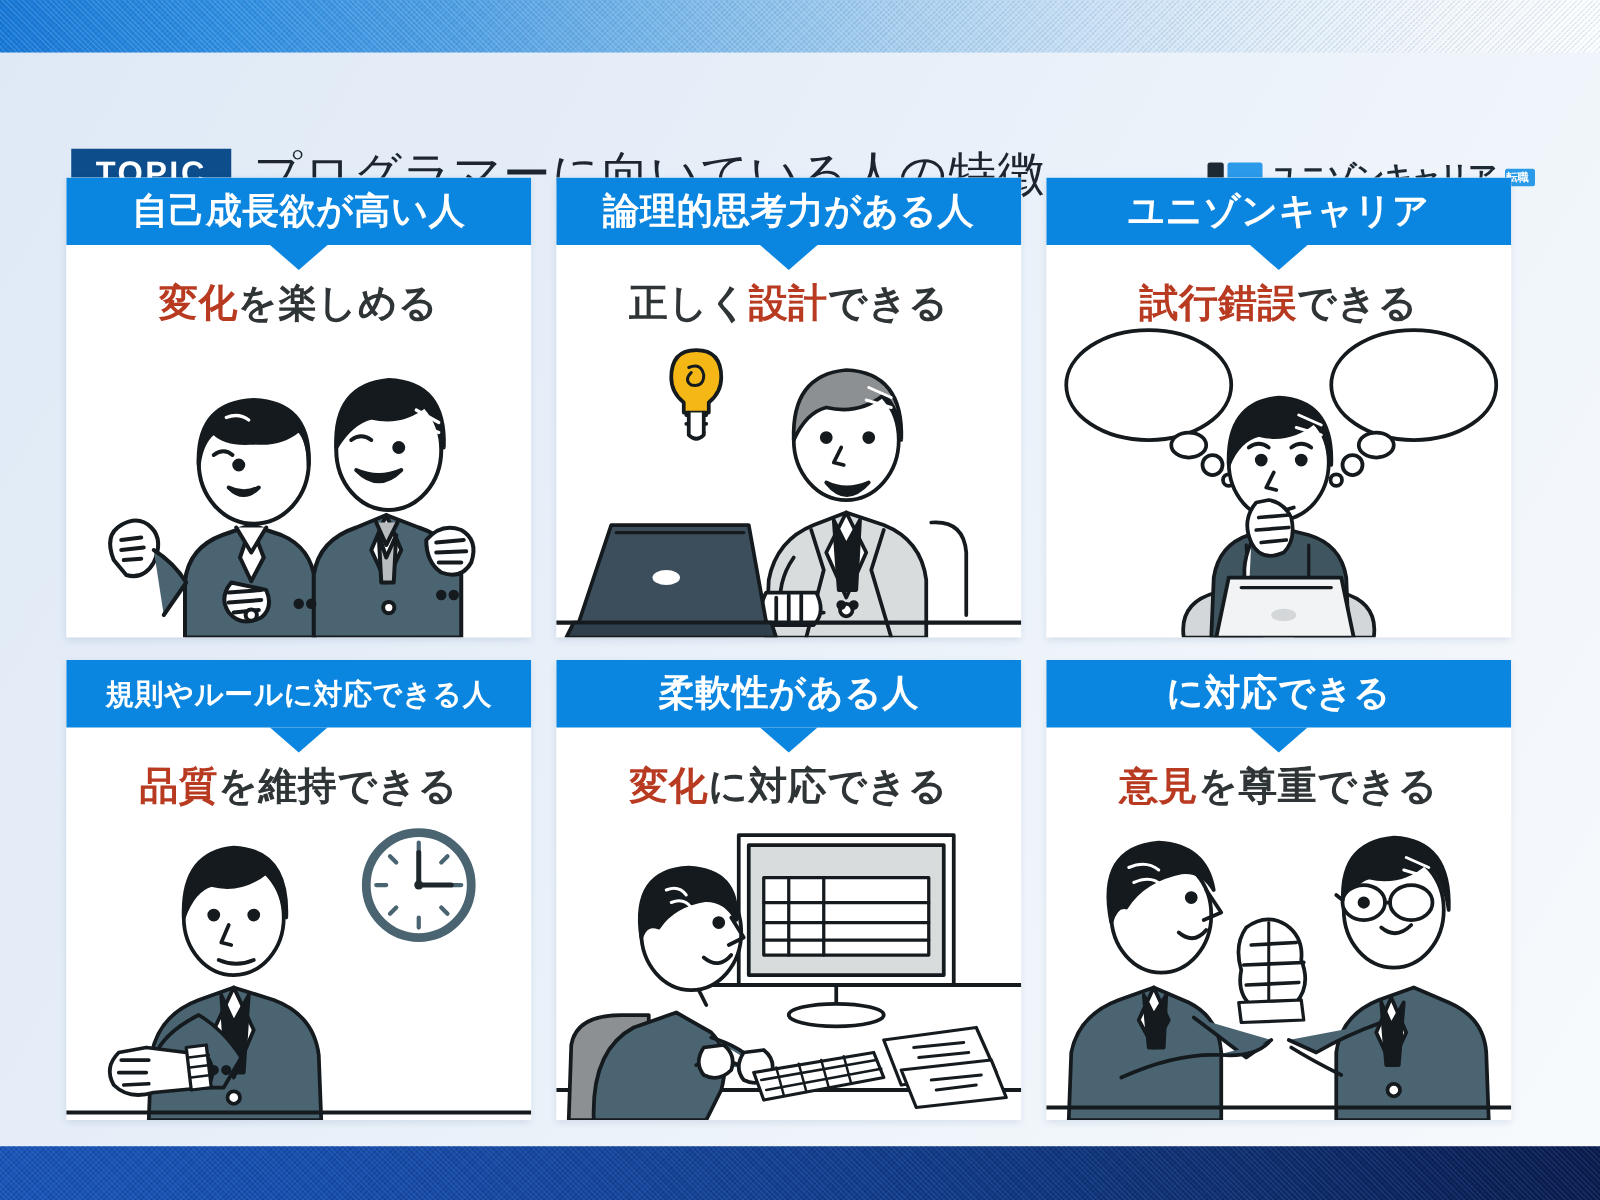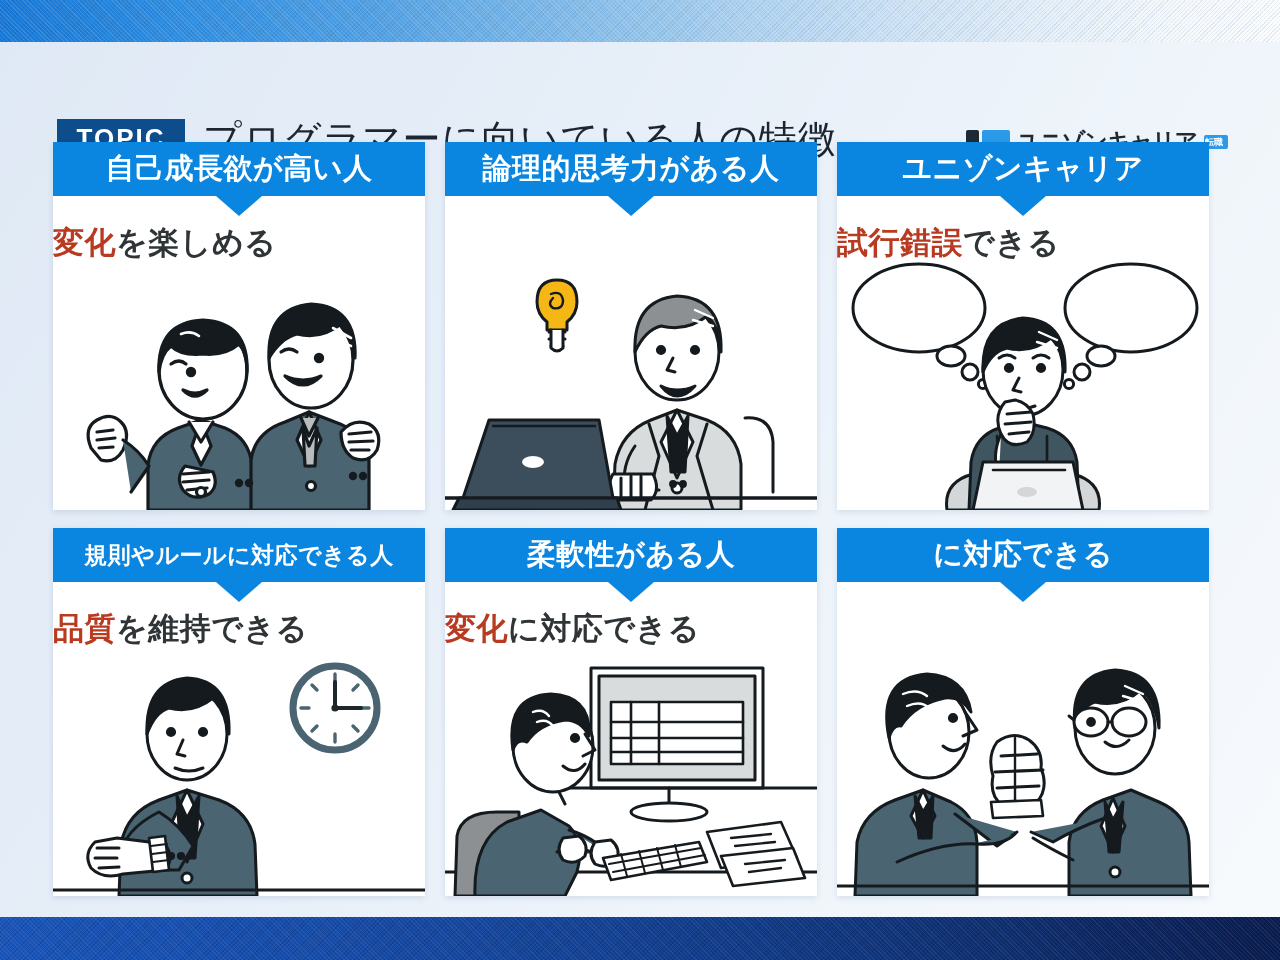--- a/index.html
+++ b/index.html
@@ -165,21 +165,21 @@
     left: 50%;
     top: 54px;
     transform: translateX(-50%);
     width: 0; height: 0;
     border-left: 23px solid transparent;
     border-right: 23px solid transparent;
     border-top: 20px solid #0b86e0;
   }
   .card-sub {
     margin-top: 26px;
-    text-align: left;
+    text-align: center;
     font-size: 31px;
     font-weight: bold;
     color: #2f3437;
     letter-spacing: .5px;
     white-space: nowrap;
   }
   .card-sub .hl { color: #b83a21; }
   .illus {
     position: absolute;
     left: 0; right: 0; bottom: 0;
@@ -262,20 +262,21 @@
           </g>
         </svg>
       </div>
     </div>
 
     <div class="card">
       <div class="card-header">
         <span class="card-header-text">論理的思考力がある人</span>
       </div>
       <div class="notch"></div>
+      <div class="card-sub"><span>正しく</span><span class="hl">設計</span><span>できる</span></div>
       <div class="illus">
         <svg viewBox="0 0 372 250" xmlns="http://www.w3.org/2000/svg">
           <g stroke="#141a1e" stroke-width="3" stroke-linecap="round" stroke-linejoin="round" fill="none">
 
             <path d="M92 42 Q92 20 112 20 Q132 20 132 42 Q132 54 122 62 L122 70 L102 70 L102 62 Q92 54 92 42 Z" fill="#f5b715"></path>
             <path d="M104 72 L120 72 M104 79 L120 79 M106 86 L118 86"></path>
             <path d="M106 70 L106 88 Q112 94 118 88 L118 70" fill="#ffffff"></path>
             <path d="M106 34 Q116 30 118 40 Q118 50 108 48 Q102 44 108 38" stroke-width="2.4"></path>
 
             <path d="M300 158 Q326 156 328 182 L328 232" fill="#ffffff"></path>
@@ -457,20 +458,21 @@
           </g>
         </svg>
       </div>
     </div>
 
     <div class="card">
       <div class="card-header">
         <span class="card-header-text">に対応できる</span>
       </div>
       <div class="notch"></div>
+      <div class="card-sub"><span></span><span class="hl">意見</span><span>を尊重できる</span></div>
       <div class="illus">
         <svg viewBox="0 0 372 250" xmlns="http://www.w3.org/2000/svg">
           <g stroke="#141a1e" stroke-width="3" stroke-linecap="round" stroke-linejoin="round" fill="none">
 
             <path d="M18 250 L20 196 Q26 166 58 154 L86 144 L114 156 Q138 168 140 196 L140 250 Z" fill="#4a6472"></path>
             <path d="M86 144 L74 170 L86 192 L98 170 Z" fill="#ffffff"></path>
             <path d="M78 150 L86 166 L96 150 L94 192 L82 192 Z" fill="#141a1e"></path>
 
             <ellipse cx="92" cy="86" rx="40" ry="46" fill="#ffffff"></ellipse>
             <path d="M52 92 Q40 32 90 28 Q128 30 134 66 Q124 50 108 52 Q78 58 64 80 Q56 78 52 92 Z" fill="#141a1e"></path>

